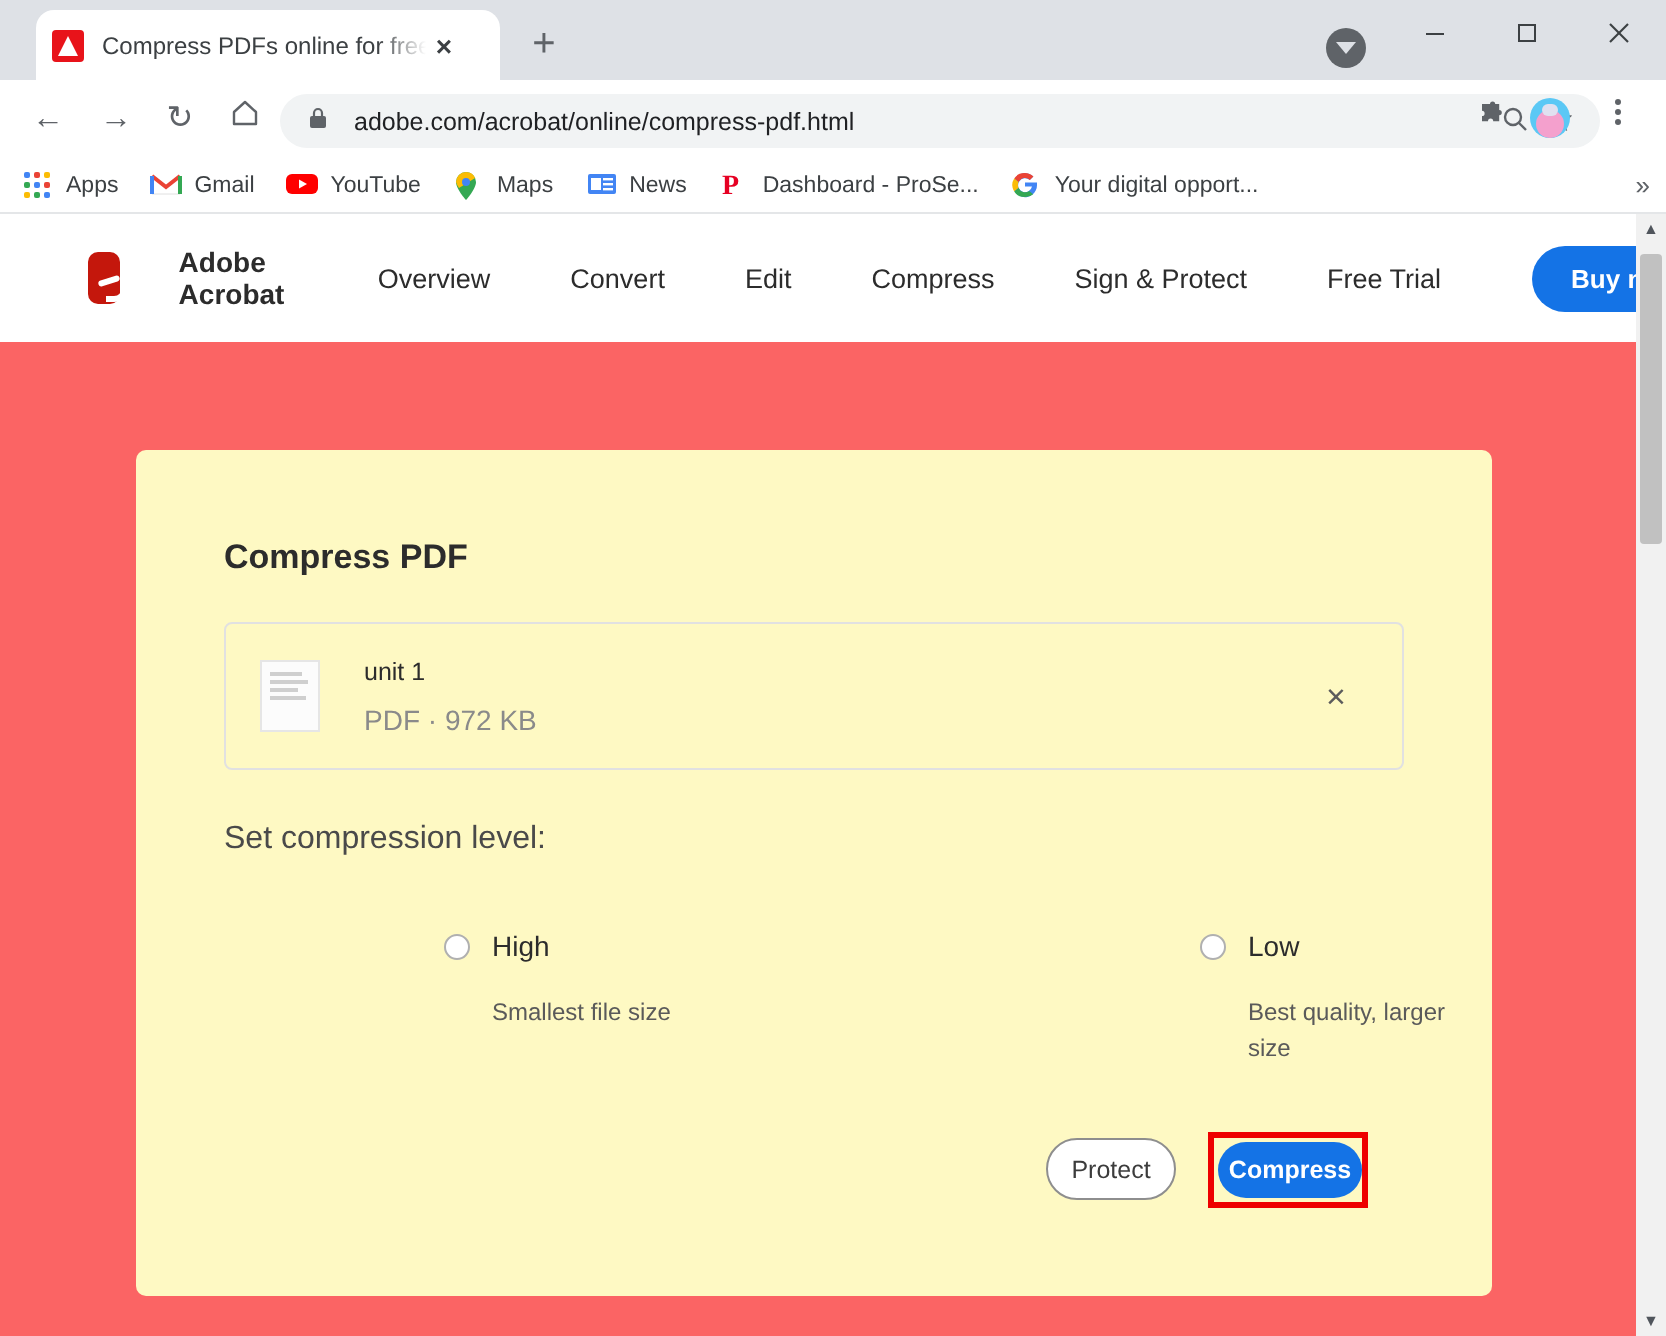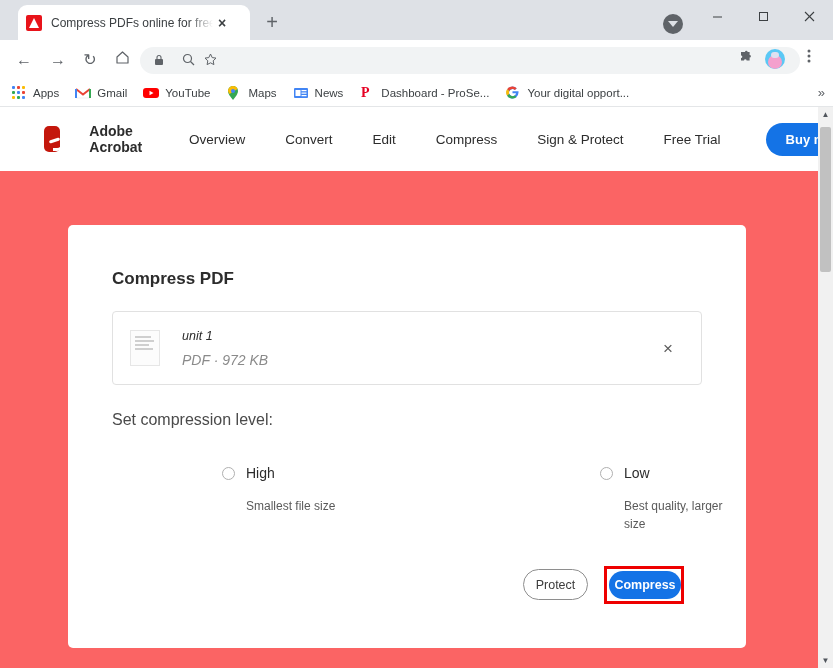--- a/index.html
+++ b/index.html
@@ -165,21 +165,21 @@
     font-size: 13px; font-weight: bold;
     padding: 9px 20px; border-radius: 18px; border: none; white-space: nowrap;
   }
 
   .hero {
     position: absolute; left: 0; top: 64px; width: 818px; height: 497px;
     background: #fb6464;
   }
   .card {
     position: absolute; left: 68px; top: 54px; width: 678px; height: 423px;
-    background: #ffffff; border-radius: 5px;
+    background: #fef9c3; border-radius: 5px;
   }
   .card-title {
     position: absolute; left: 44px; top: 44px;
     font-size: 17px; font-weight: bold; color: #2c2c2c;
   }
   .filebox {
     position: absolute; left: 44px; top: 86px; width: 590px; height: 74px;
     border: 1px solid #e1e1e1; border-radius: 4px;
     display: flex; align-items: center;
   }
@@ -187,21 +187,21 @@
     width: 30px; height: 36px; flex: 0 0 30px; margin-left: 17px;
     background: #fcfcfc; border: 1px solid #e6e6e6;
     padding: 5px 4px; display: flex; flex-direction: column;
     justify-content: flex-start; gap: 2px;
   }
   .file-thumb i { display: block; height: 2px; background: #cfcfcf; }
   .file-thumb i:nth-child(1) { width: 80%; }
   .file-thumb i:nth-child(2) { width: 95%; }
   .file-thumb i:nth-child(3) { width: 70%; }
   .file-thumb i:nth-child(4) { width: 90%; }
-  .file-meta { margin-left: 22px; flex: 1 1 auto; font-style: italic; }
+  .file-meta { margin-left: 22px; flex: 1 1 auto; }
   .file-name { font-size: 12.5px; color: #2c2c2c; margin-bottom: 9px; }
   .file-sub { font-size: 14px; color: #8a8a8a; }
   .file-remove {
     width: 34px; flex: 0 0 34px; margin-right: 16px;
     text-align: center; font-size: 17px; color: #5c5c5c; line-height: 1;
   }
   .setlabel {
     position: absolute; left: 44px; top: 186px;
     font-size: 16px; color: #4a4a4a;
   }
@@ -304,20 +304,21 @@
           <path d="M2 7 L7.5 2 L13 7 L13 13 L2 13 Z" fill="none" stroke="#5f6368" stroke-width="1.2" stroke-linejoin="round"></path>
         </svg>
     </div>
     <div class="omnibox">
       <span class="lock-ic">
         <svg width="10" height="12" viewBox="0 0 10 12">
             <rect x="1" y="5" width="8" height="6" rx="1" fill="#5f6368"></rect>
             <path d="M3 5 V3.5 a2 2 0 0 1 4 0 V5" fill="none" stroke="#5f6368" stroke-width="1.1"></path>
           </svg>
       </span>
+      <span class="url" title="adobe.com/acrobat/online/compress-pdf.html">adobe.com/acrobat/online/compress-pdf.html</span>
       <span class="omni-ic">
         <svg width="13" height="13" viewBox="0 0 13 13">
             <circle cx="5.5" cy="5.5" r="4" fill="none" stroke="#5f6368" stroke-width="1.2"></circle>
             <line x1="8.5" y1="8.5" x2="12" y2="12" stroke="#5f6368" stroke-width="1.2"></line>
           </svg>
       </span>
       <span class="omni-ic">
         <svg width="13" height="13" viewBox="0 0 13 13">
             <path d="M6.5 1 L8.2 4.6 L12 5.1 L9.2 7.8 L9.9 11.6 L6.5 9.8 L3.1 11.6 L3.8 7.8 L1 5.1 L4.8 4.6 Z" fill="none" stroke="#5f6368" stroke-width="1"></path>
           </svg>

